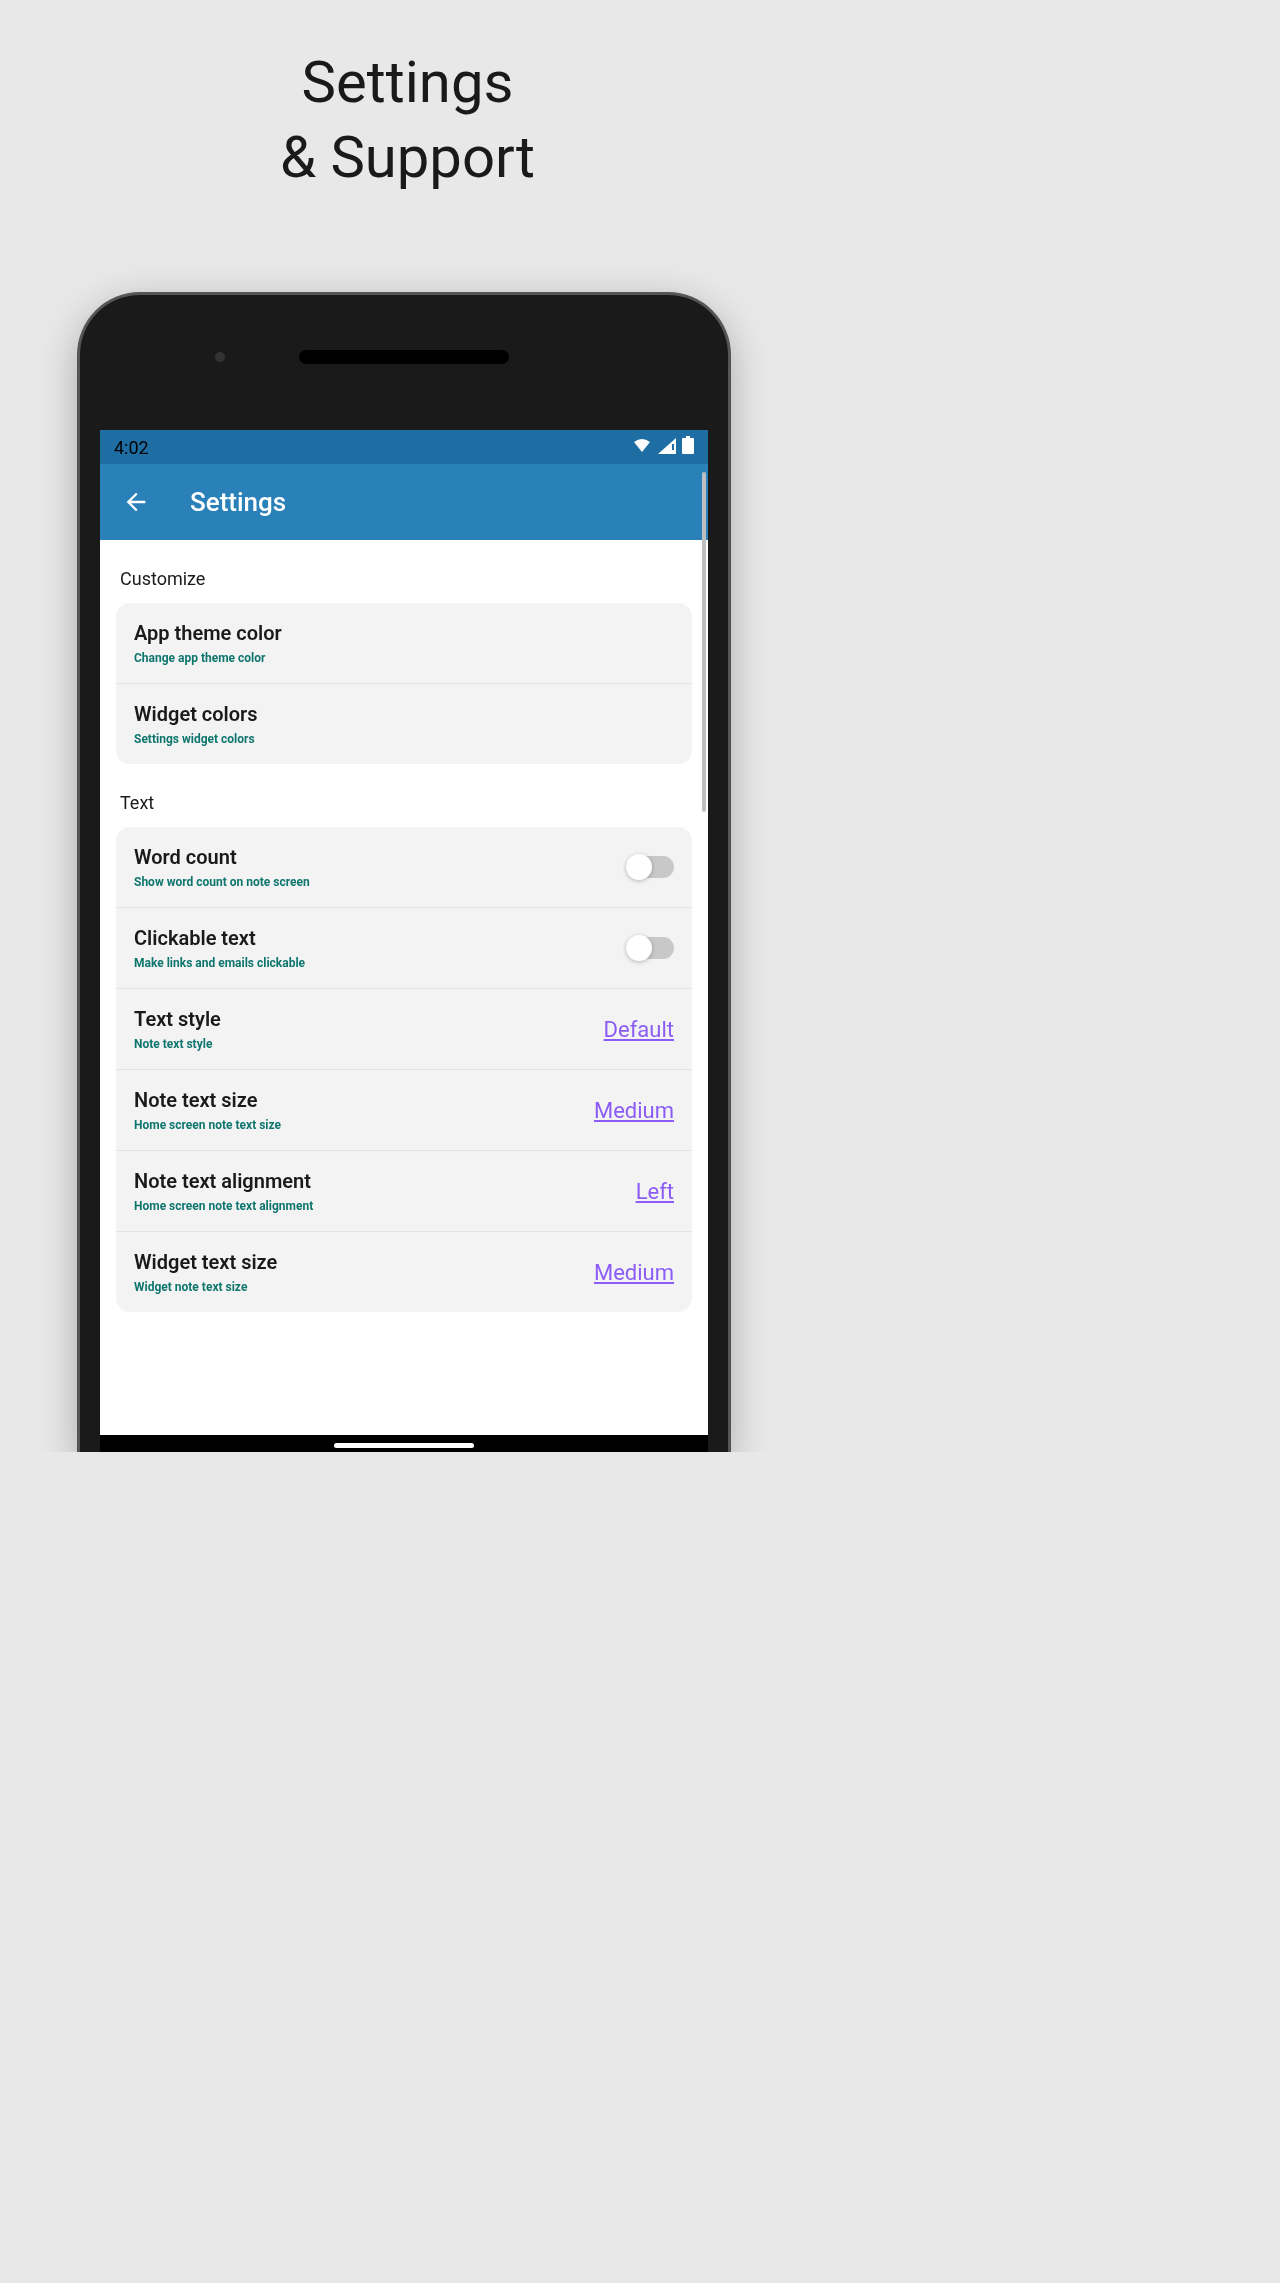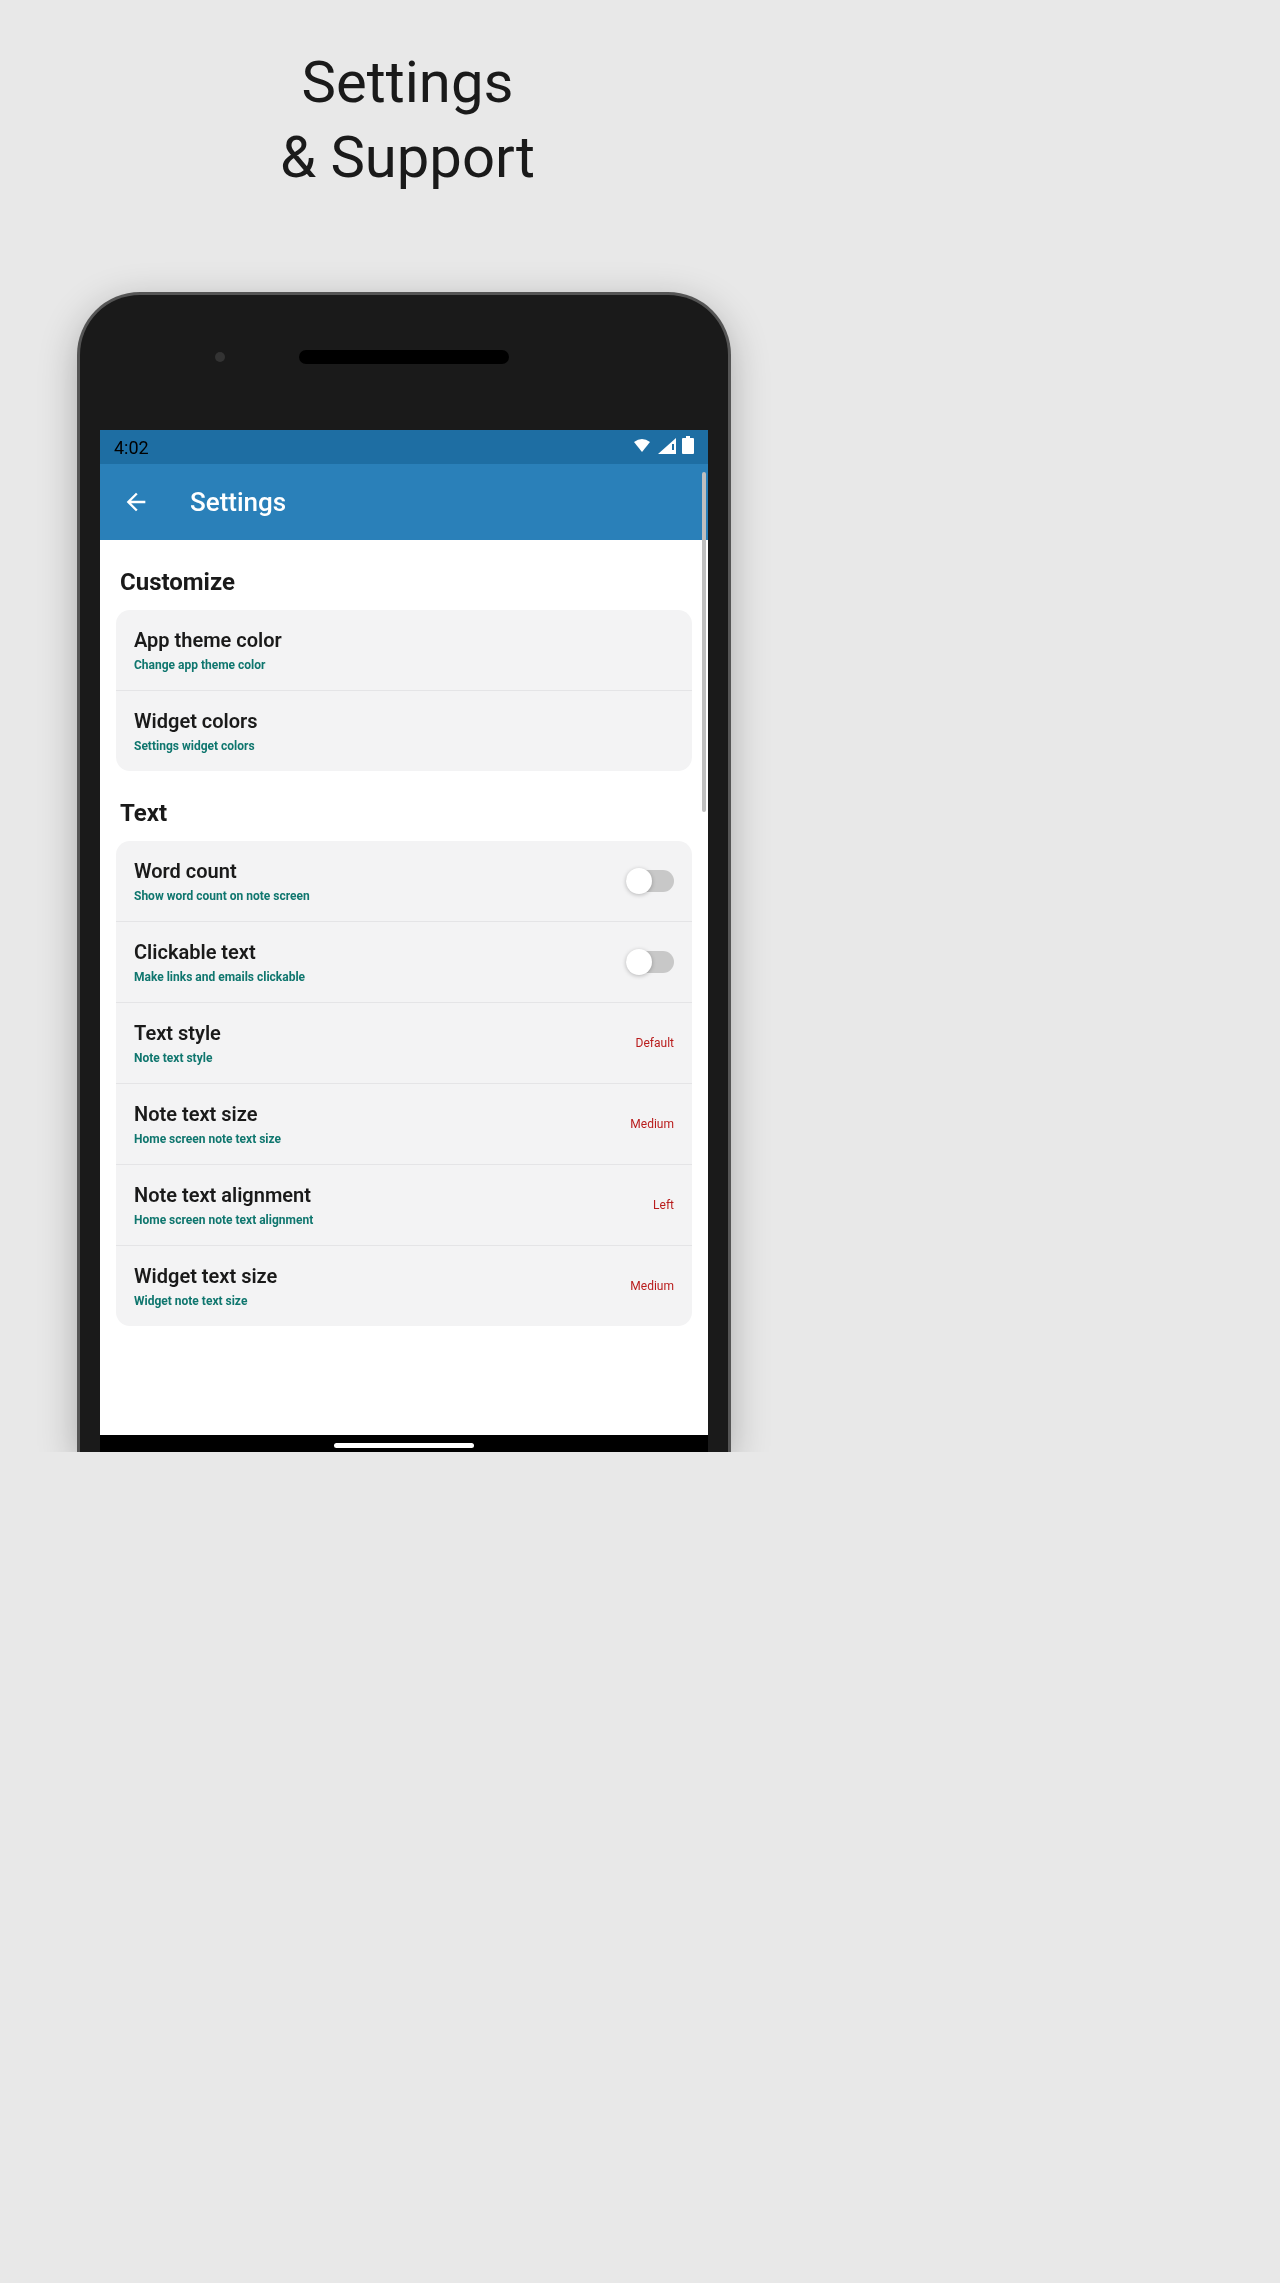--- a/index.html
+++ b/index.html
@@ -90,22 +90,22 @@
     color: #fff;
     font-size: 26px;
     font-weight: 500;
   }
   .content {
     height: calc(100% - 110px);
     overflow-y: auto;
     padding: 0 16px 0 16px;
   }
   .section-header {
-    font-size: 24px;
-    font-weight: 700;
+    font-size: 18px;
+    font-weight: 400;
     color: #1a1a1a;
     padding: 28px 4px 14px 4px;
   }
   .card {
     background: #f3f3f4;
     border-radius: 14px;
     overflow: hidden;
   }
   .item {
     padding: 18px 18px;
@@ -123,22 +123,23 @@
     font-weight: 600;
     color: #1a1a1a;
     margin-bottom: 6px;
   }
   .item-subtitle {
     font-size: 12px;
     color: #0f766e;
     font-weight: bold;
   }
   .item-value {
-    font-size: 12px;
-    color: #b91c1c;
+    font-size: 22px;
+    color: #8b5cf6;
+    text-decoration: underline;
   }
   .toggle {
     width: 48px;
     height: 22px;
     background: #c8c8c8;
     border-radius: 14px;
     position: relative;
     cursor: pointer;
   }
   .toggle::after {

